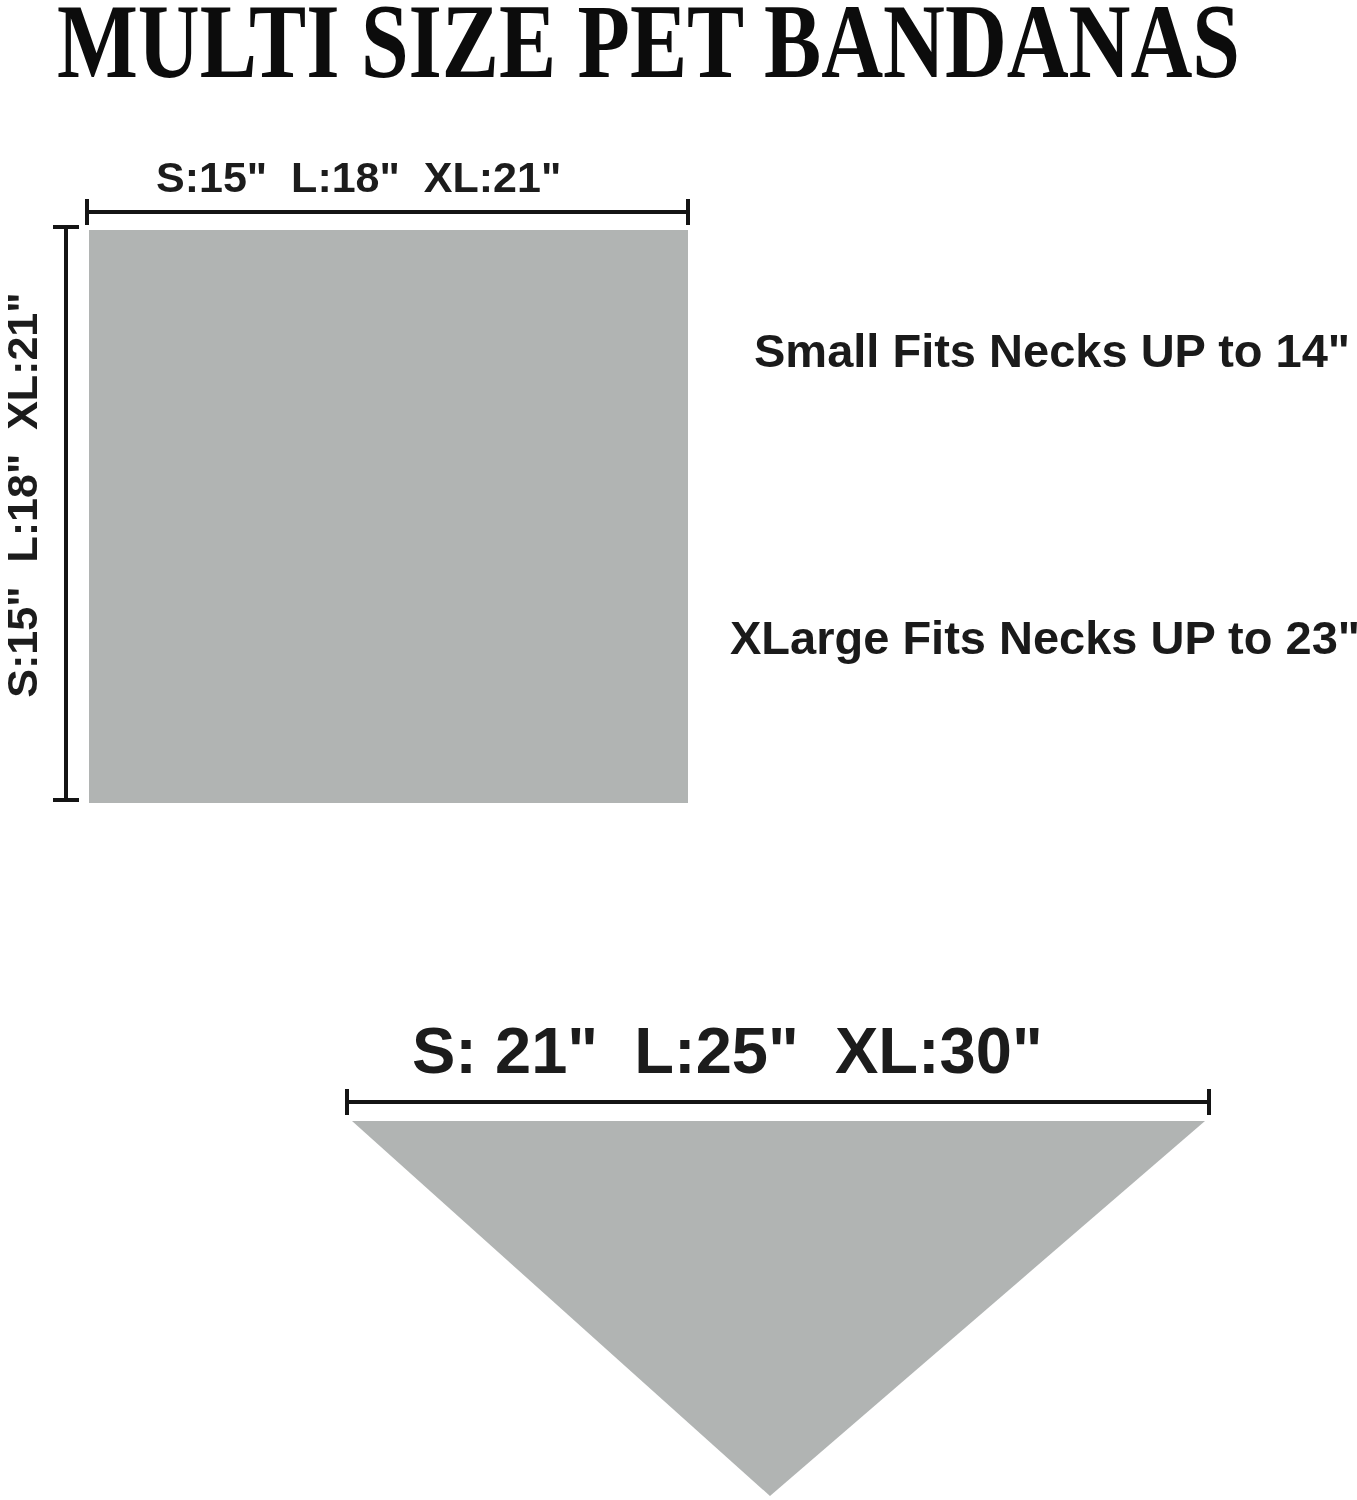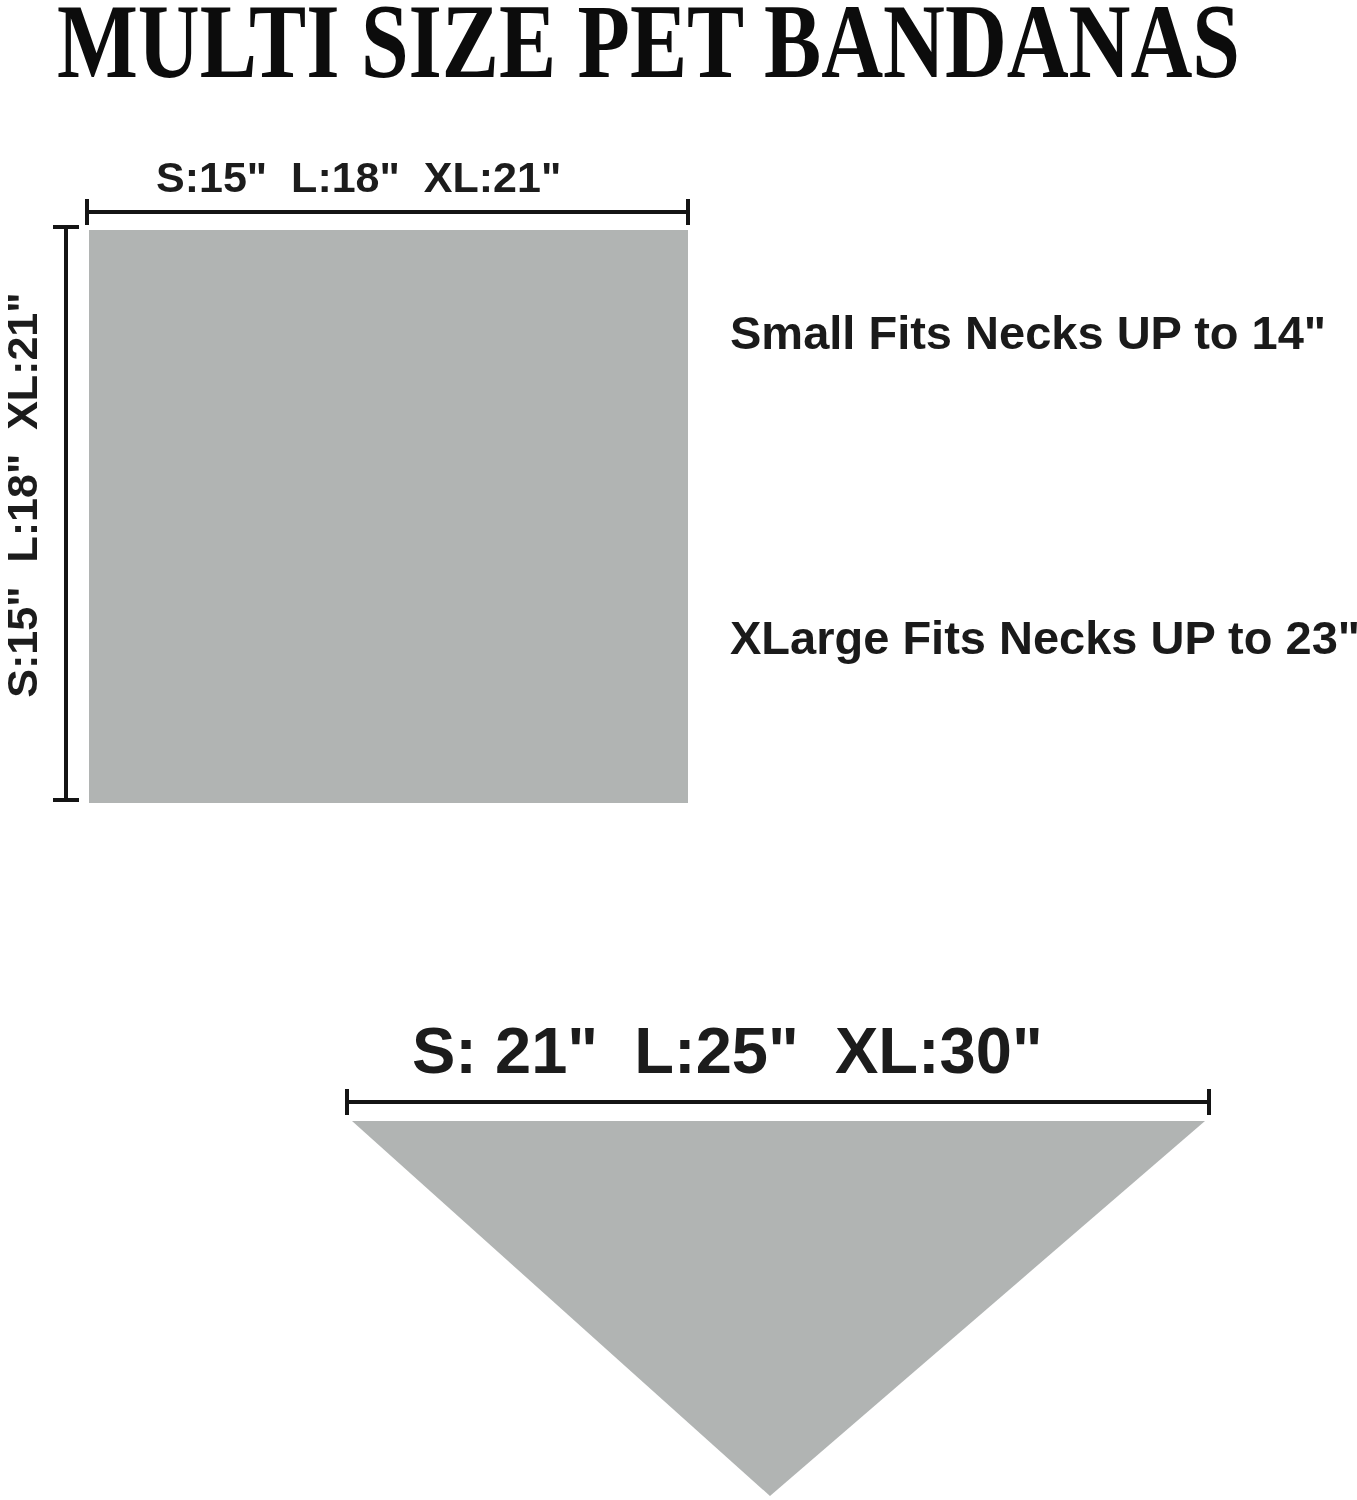--- a/index.html
+++ b/index.html
@@ -34,21 +34,21 @@
 
   .fit-note {
     position: absolute;
     left: 730px;
     font-weight: bold;
     font-size: 47px;
     line-height: 1;
     color: #1a1a1a;
     white-space: pre;
   }
-  .fit-1 { top: 309px; }
+  .fit-1 { top: 327px; margin-left: 24px; }
   .fit-2 { top: 464px; }
   .fit-3 { top: 614px; }
 
   
   .dim-line { position: absolute; background: #141414; }
   .dim-h { height: 4px; }
   .dim-h::before, .dim-h::after {
     content: ""; position: absolute; width: 4px; height: 26px; top: -11px; background: #141414;
   }
   .dim-h::before { left: -2px; }

